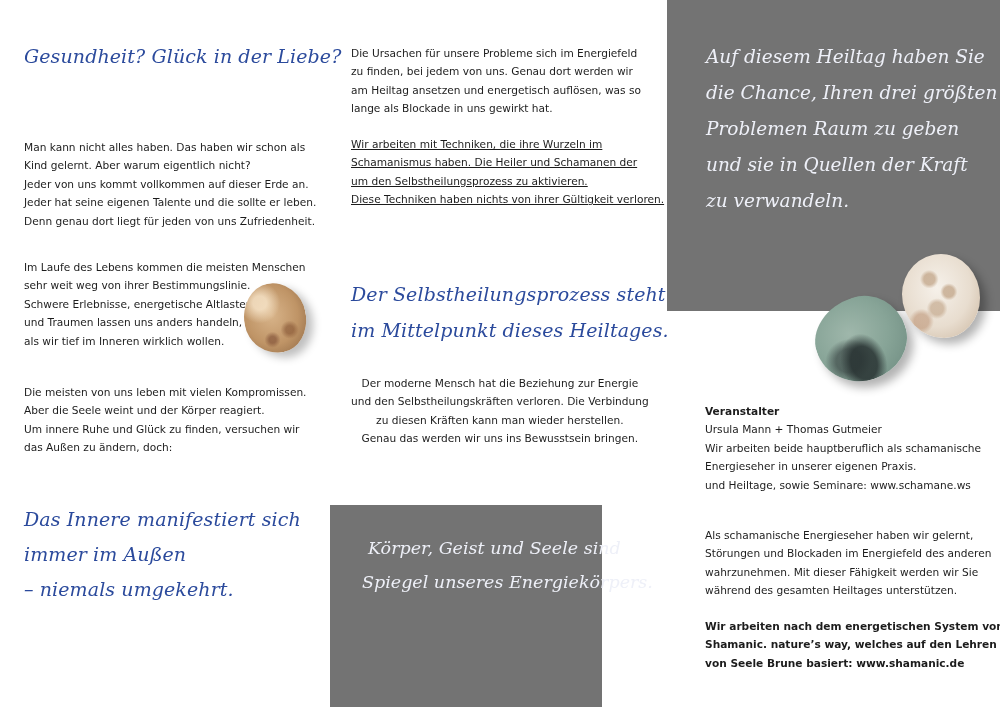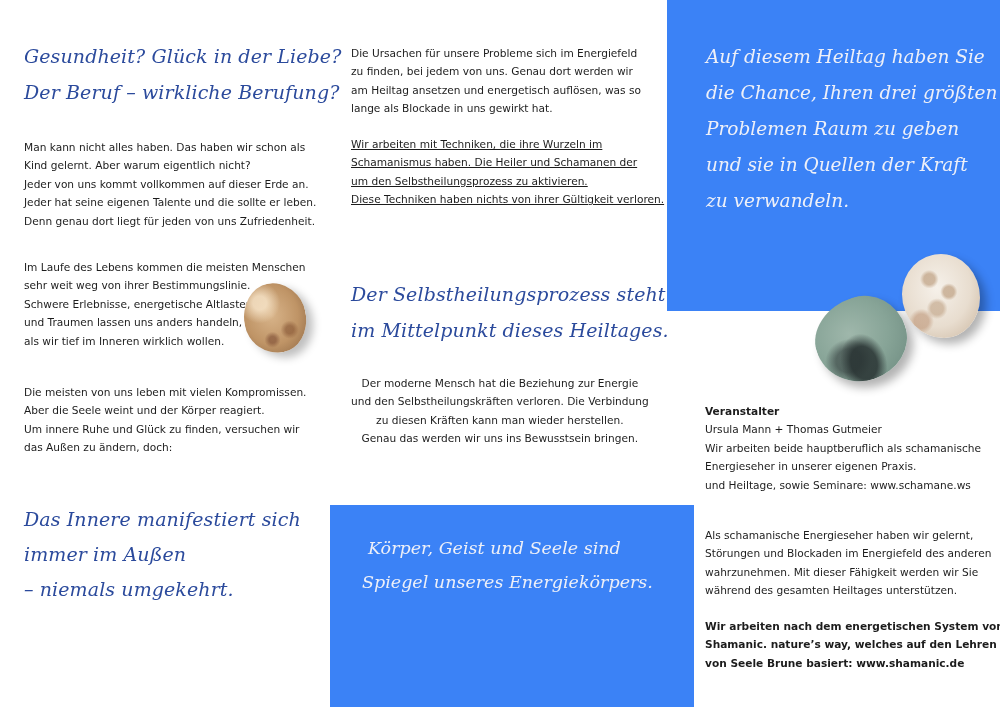--- a/index.html
+++ b/index.html
@@ -17,21 +17,21 @@
       font-weight: normal;
       letter-spacing: 0.1px;
     }
     .body-text {
       font-size: 10.6px;
       line-height: 18.4px;
       white-space: nowrap;
       color: #1c1c1c;
     }
     .line { display: block; }
-    .blue-box { background: #3b82f6; }
+    .blue-box { background: #737373; }
     .white-script {
       font-family: "DejaVu Serif", serif;
       font-style: italic;
       color: #eef0f8;
     }
     
     .stone { position: absolute; border-radius: 50%; }
     #stone-brown {
       left: 244px; top: 283px; width: 62px; height: 70px;
       border-radius: 48% 52% 46% 54% / 52% 50% 50% 48%;
@@ -63,21 +63,20 @@
         radial-gradient(circle at 25% 80%, rgba(190,150,120,0.6) 0 8%, transparent 14%),
         radial-gradient(ellipse at 45% 40%, #f6f1ea 0%, #e8ddcf 55%, #c9b49c 100%);
       box-shadow: 6px 6px 10px rgba(0,0,0,0.3);
     }
   </style>
 </head>
 <body>
 
 <div class="abs script" style="left:24px; top:38px; font-size:19px; line-height:36px; white-space:nowrap;">
   <span class="line">Gesundheit? Glück in der Liebe?</span>
-  <span class="line">Der Beruf – wirkliche Berufung?</span>
 </div>
 
 <div class="abs body-text" style="left:24px; top:138px;">
   <span class="line">Man kann nicht alles haben. Das haben wir schon als</span>
   <span class="line">Kind gelernt. Aber warum eigentlich nicht?</span>
   <span class="line">Jeder von uns kommt vollkommen auf dieser Erde an.</span>
   <span class="line">Jeder hat seine eigenen Talente und die sollte er leben.</span>
   <span class="line">Denn genau dort liegt für jeden von uns Zufriedenheit.</span>
 </div>
 
@@ -123,21 +122,21 @@
   <span class="line">im Mittelpunkt dieses Heiltages.</span>
 </div>
 
 <div class="abs body-text" style="left:351px; top:374px;text-align:center;">
   <span class="line">Der moderne Mensch hat die Beziehung zur Energie</span>
   <span class="line">und den Selbstheilungskräften verloren. Die Verbindung</span>
   <span class="line">zu diesen Kräften kann man wieder herstellen.</span>
   <span class="line">Genau das werden wir uns ins Bewusstsein bringen.</span>
 </div>
 
-<div class="abs blue-box" style="left:330px; top:505px; width:364px; height:202px;">
+<div class="abs blue-box" style="left:330px; top:505px; width:272px; height:202px;">
   <div class="abs white-script" style="left:32px; top:26px; font-size:17.5px; line-height:34px; white-space:nowrap;">
     <span class="line" style="padding-left:6px;">Körper, Geist und Seele sind</span>
     <span class="line">Spiegel unseres Energiekörpers.</span>
   </div>
 </div>
 
 <div class="abs blue-box" style="left:667px; top:0px; width:333px; height:311px;">
   <div class="abs white-script" style="left:39px; top:39px; font-size:18.5px; line-height:36px; white-space:nowrap;">
     <span class="line">Auf diesem Heiltag haben Sie</span>
     <span class="line">die Chance, Ihren drei größten</span>

